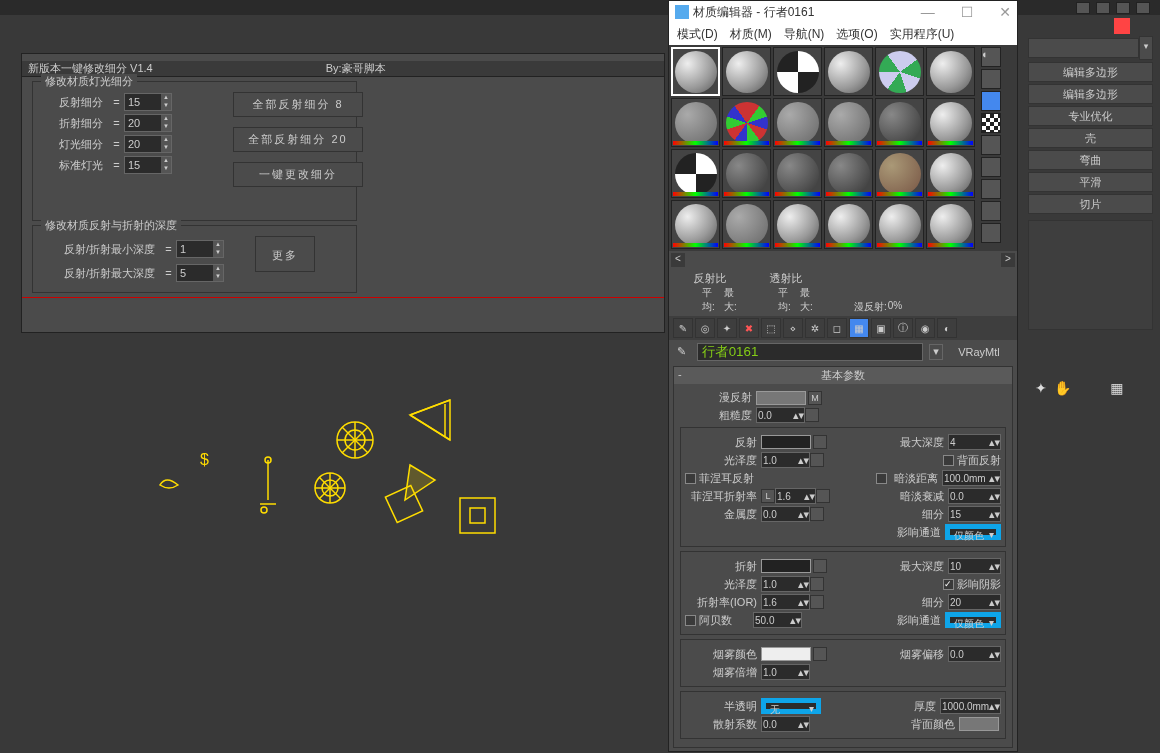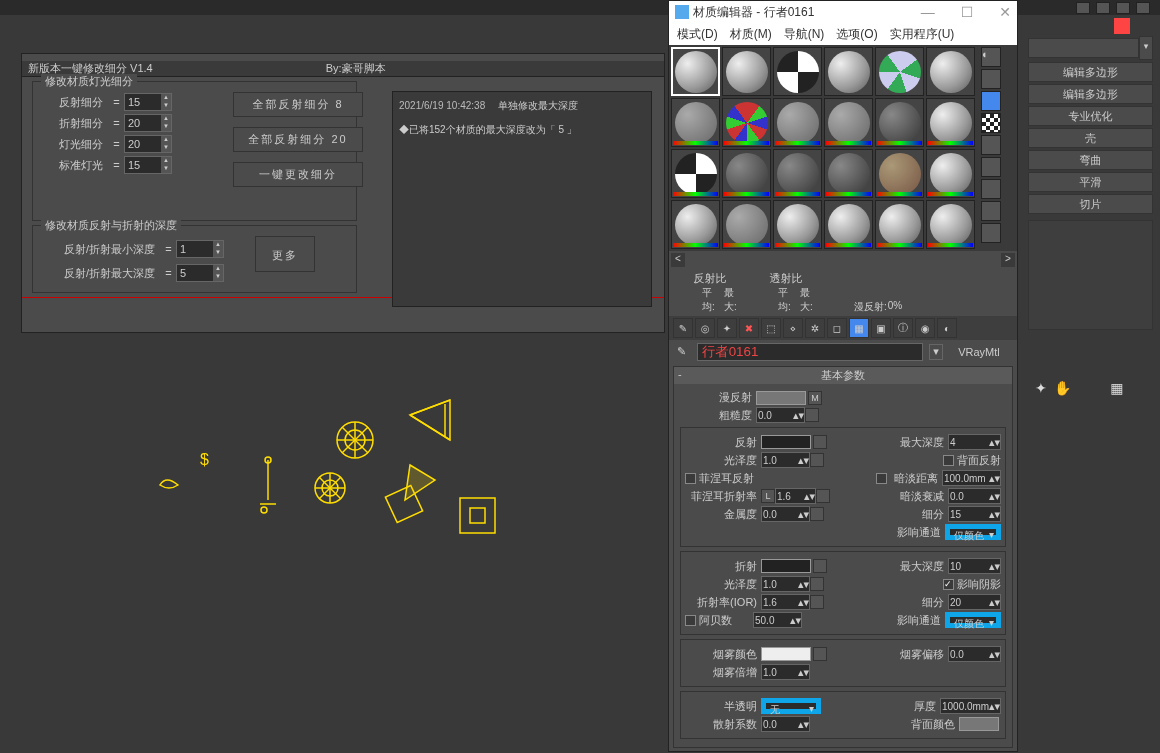--- a/index.html
+++ b/index.html
@@ -68,21 +68,21 @@
 .ratio-row .col .lbl { text-align: center; }
 .ratio-row .sublbl { display: flex; gap: 1px; font-size: 10px; margin-left: 27px; }
 
 .toolbar-row { display: flex; gap: 2px; padding: 2px 4px; background: #3e3e3e; flex-wrap: wrap; }
 .toolbar-row .tb { width: 20px; height: 20px; background: #3e3e3e; border: 1px solid #333; display: flex; align-items: center; justify-content: center; font-size: 10px; cursor: pointer; }
 .tb.red { color: #f55; }
 .tb.blue-bg { background: #48e; }
 
 .name-row { display: flex; align-items: center; padding: 3px 8px; gap: 6px; }
 .picker { width: 14px; height: 14px; }
-.name-input { flex: 1; background: #2b2b2b; border: 1px solid #666; height: 18px; color: #ef4444; padding: 0 4px; }
+.name-input { flex: 1; background: #2b2b2b; border: 1px solid #666; height: 18px; color: #84cc16; padding: 0 4px; }
 .mat-type { width: 60px; text-align: center; font-size: 11px; }
 
 .rollout { border: 1px solid #333; margin: 2px 4px; }
 .rollout-head { background: #5a5a5a; text-align: center; font-size: 11px; padding: 1px; position: relative; }
 .rollout-head .minus { position: absolute; left: 4px; }
 .rollout-body { padding: 4px 6px; }
 .prow { display: flex; align-items: center; margin: 2px 0; font-size: 11px; }
 .prow .lbl { text-align: right; margin-right: 4px; } .w72 { width: 72px; } .w48 { width: 48px; }
 .swatch { width: 50px; height: 14px; background: #777; border: 1px solid #999; margin-right: 2px; }
 .swatch.dark-sw { background: #222; }
@@ -198,25 +198,20 @@
             <input value="5" style="">
             <div class="spin-btns">
               <span>▲</span>
               <span>▼</span>
             </div>
           </div>
         </div>
     <div class="btn more-btn" style="width:60px;height:36px;line-height:28px;">更多</div>
   </div>
 
-  <div class="log-area">
-    <div><span class="log-ts">2021/6/19 10:42:38</span>
-      <span class="log-head">单独修改最大深度</span></div>
-    <div style="margin-top:8px;">◆已将152个材质的最大深度改为「 5 」</div>
-  </div>
   </div>
 
   <div class="red-line"></div>
 </div>
 
 <div class="viewport">
 <svg viewBox="0 0 400 200">
   <g stroke="#fd0" stroke-width="1.5" fill="none">
 
     <text x="50" y="95" fill="#fd0" stroke="none" font-size="16">$</text>

